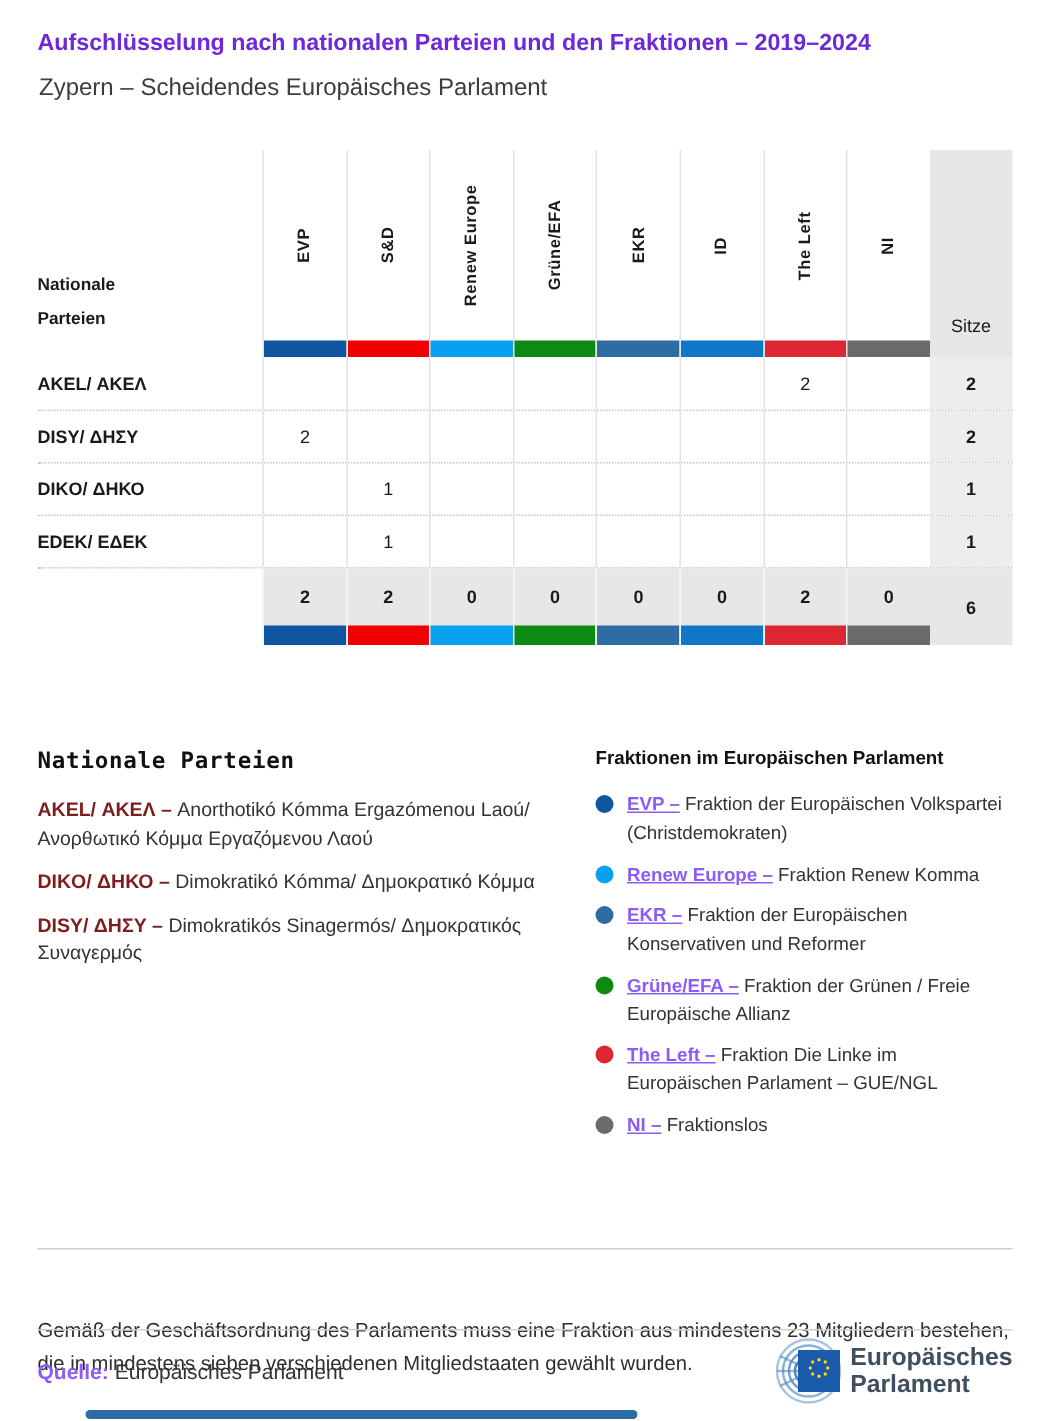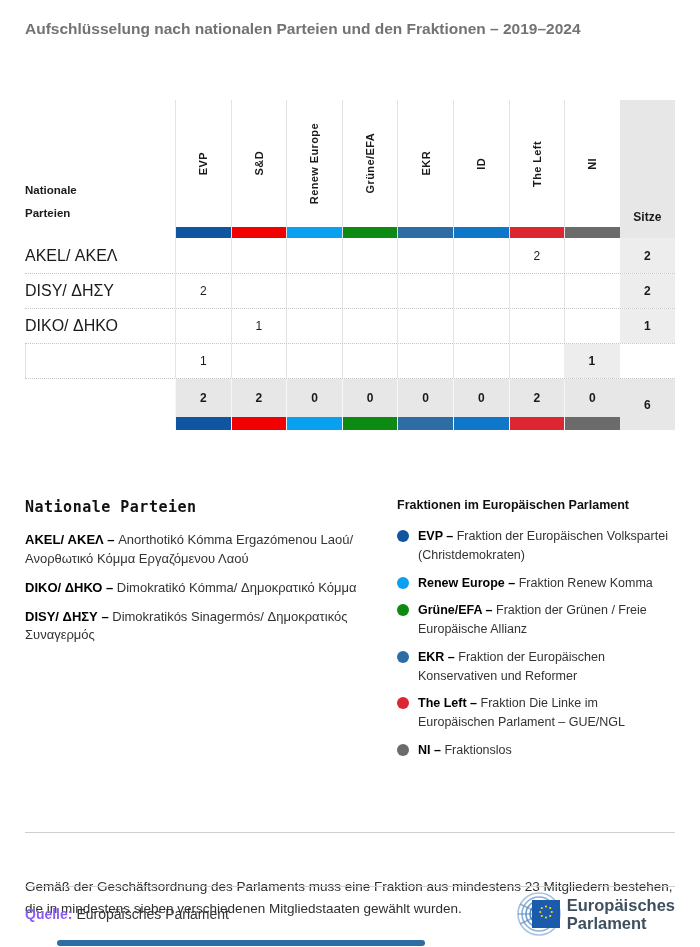--- a/index.html
+++ b/index.html
@@ -4,70 +4,70 @@
 <style>
   * { box-sizing: border-box; margin: 0; padding: 0; }
   html, body { background: #fff; }
   body {
     width: 700px; height: 947px; position: relative; overflow: hidden;
     font-family: "Liberation Sans", sans-serif; color: #1a1a1a;
   }
   .page { position: absolute; inset: 0; }
 
   
-  .title { position: absolute; left: 25px; top: 20px; font-size: 15.5px; font-weight: bold; color: #737373; }
+  .title { position: absolute; left: 25px; top: 20px; font-size: 15.5px; font-weight: bold; color: #6d28d9; }
   .subtitle { position: absolute; left: 26px; top: 50px; font-size: 16px; font-weight: 400; color: #3d3d3d; }
 
   
   .tbl { position: absolute; left: 25px; top: 100px; width: 650px; }
   .grid { display: grid; grid-template-columns: 150px repeat(8, 55.6px) 55.2px; }
 
   .hrow { height: 138px; }
   .hcell { display: flex; flex-direction: column; border-left: 1px solid #e3e3e3; }
   .vlabel-wrap { flex: 1; display: flex; align-items: center; justify-content: center; }
   .vlabel {
     writing-mode: vertical-rl; transform: rotate(180deg);
     font-size: 11px; font-weight: bold; letter-spacing: .4px; color: #1a1a1a;
     white-space: nowrap;
   }
   .hbar { height: 11px; }
   .hcell-left { display: flex; align-items: flex-end; padding: 0 0 14px 0; }
   .nat-label { width: 56px; font-size: 11.5px; font-weight: bold; line-height: 1.95; overflow-wrap: anywhere; }
   .hcell-seats { background: #e7e7e7; display: flex; align-items: flex-end; justify-content: center; padding-bottom: 14px; }
-  .seats-label { font-size: 12px; font-weight: bold; }
+  .seats-label { font-size: 12px; font-weight: normal; }
 
   .drow { height: 35px; }
   .drow + .drow { border-top: 1px dotted #c6c6c6; }
-  .pcell { display: flex; align-items: center; font-size: 16px; font-weight: normal; }
+  .pcell { display: flex; align-items: center; font-size: 12px; font-weight: bold; }
   .vcell { display: flex; align-items: center; justify-content: center; font-size: 12px; border-left: 1px solid #e3e3e3; color: #1a1a1a; }
   .scell { display: flex; align-items: center; justify-content: center; font-size: 12px; font-weight: bold; background: #ededed; }
 
   .trow { border-top: 1px dotted #c6c6c6; height: 52px; }
   .tcell { display: flex; flex-direction: column; background: #e7e7e7; border-left: 1px solid #f6f6f6; }
   .tval { flex: 1; display: flex; align-items: center; justify-content: center; font-size: 12px; font-weight: bold; }
   .tbar { height: 13px; }
   .tcell-empty { background: transparent; }
   .tseat { background: #e7e7e7; display: flex; align-items: center; justify-content: center; font-size: 12px; font-weight: bold; }
 
   
   .legends { position: absolute; left: 25px; top: 498px; width: 650px; display: flex; }
   .leg-left { width: 372px; padding-right: 22px; }
   .leg-title-mono {
     font-family: "DejaVu Sans Mono", monospace; font-size: 15px; font-weight: bold;
     letter-spacing: .5px; margin-bottom: 15px; color: #111;
   }
   .leg-item { font-size: 13px; line-height: 1.45; color: #333; margin-bottom: 10px; }
-  .leg-item b { color: #000000; }
+  .leg-item b { color: #7f1d1d; }
 
   .leg-right { flex: 1; }
   .leg-title { font-size: 12.5px; font-weight: bold; margin-bottom: 15px; color: #111; }
   .f-item { display: grid; grid-template-columns: 21px 1fr; margin-bottom: 9px; }
   .dot { width: 12px; height: 12px; border-radius: 50%; margin-top: 3px; }
   .f-text { font-size: 12.5px; line-height: 1.5; color: #333; }
-  .f-text b { color: #000000; }
+  .f-text b { color: #8b5cf6; text-decoration: underline; }
 
   
   .rule { position: absolute; left: 25px; width: 650px; border-top: 1px solid #cfcfcf; }
   .rule1 { top: 832px; }
   .rule2 { top: 886px; }
   .note { position: absolute; left: 25px; top: 876px; width: 650px; font-size: 13.5px; line-height: 1.6; color: #2e2e2e; }
   .source-row { position: absolute; left: 25px; top: 890px; width: 650px; height: 48px; display: flex; justify-content: space-between; align-items: center; }
   .source { font-size: 14px; color: #333; }
   .source b { color: #8b5cf6; margin-right: 4px; text-align: center; }
   .ep-logo { display: flex; align-items: center; gap: 0; }
@@ -76,20 +76,21 @@
   
   .hscroll { position: absolute; left: 0; bottom: 0; width: 700px; height: 8px; }
   .hscroll-thumb { position: absolute; left: 57px; bottom: 1px; width: 368px; height: 6px; border-radius: 3px; }
 </style>
 </head>
 <body>
 
 <div class="page">
 
   <div class="title">Aufschlüsselung nach nationalen Parteien und den Fraktionen – 2019–2024</div>
+  <div class="subtitle">Zypern – Scheidendes Europäisches Parlament</div>
 
   <div class="tbl">
 
     <div class="grid hrow">
       <div class="hcell-left">
         <div class="nat-label">Nationale Parteien</div>
       </div>
       <div class="hcell">
         <div class="vlabel-wrap">
             <span class="vlabel">EVP</span>
@@ -176,20 +177,21 @@
       <div class="vcell"></div>
       <div class="vcell"></div>
       <div class="vcell"></div>
       <div class="vcell"></div>
       <div class="vcell"></div>
       <div class="vcell"></div>
       <div class="scell">1</div>
     </div>
 
     <div class="grid drow">
+      <div class="pcell">EDEK/ ΕΔΕΚ</div>
       <div class="vcell"></div>
       <div class="vcell">1</div>
       <div class="vcell"></div>
       <div class="vcell"></div>
       <div class="vcell"></div>
       <div class="vcell"></div>
       <div class="vcell"></div>
       <div class="vcell"></div>
       <div class="scell">1</div>
     </div>
@@ -245,26 +247,26 @@
 
       <div class="f-item">
         <span class="dot" style="background: rgb(16, 85, 159);"></span>
         <span class="f-text"><b>EVP –</b> <span>Fraktion der Europäischen Volkspartei (Christdemokraten)</span></span>
       </div>
       <div class="f-item">
         <span class="dot" style="background: rgb(10, 160, 240);"></span>
         <span class="f-text"><b>Renew Europe –</b> <span>Fraktion Renew Komma</span></span>
       </div>
       <div class="f-item">
+        <span class="dot" style="background: rgb(46, 109, 164);"></span>
+        <span class="f-text"><b>EKR –</b> <span>Fraktion der Europäischen Konservativen und Reformer</span></span>
+      </div>
+      <div class="f-item">
         <span class="dot" style="background: rgb(13, 138, 18);"></span>
         <span class="f-text"><b>Grüne/EFA –</b> <span>Fraktion der Grünen / Freie Europäische Allianz</span></span>
-      </div>
-      <div class="f-item">
-        <span class="dot" style="background: rgb(46, 109, 164);"></span>
-        <span class="f-text"><b>EKR –</b> <span>Fraktion der Europäischen Konservativen und Reformer</span></span>
       </div>
       <div class="f-item">
         <span class="dot" style="background: rgb(220, 38, 50);"></span>
         <span class="f-text"><b>The Left –</b> <span>Fraktion Die Linke im Europäischen Parlament – GUE/NGL</span></span>
       </div>
       <div class="f-item">
         <span class="dot" style="background: rgb(107, 107, 107);"></span>
         <span class="f-text"><b>NI –</b> <span>Fraktionslos</span></span>
       </div>
     </div>

